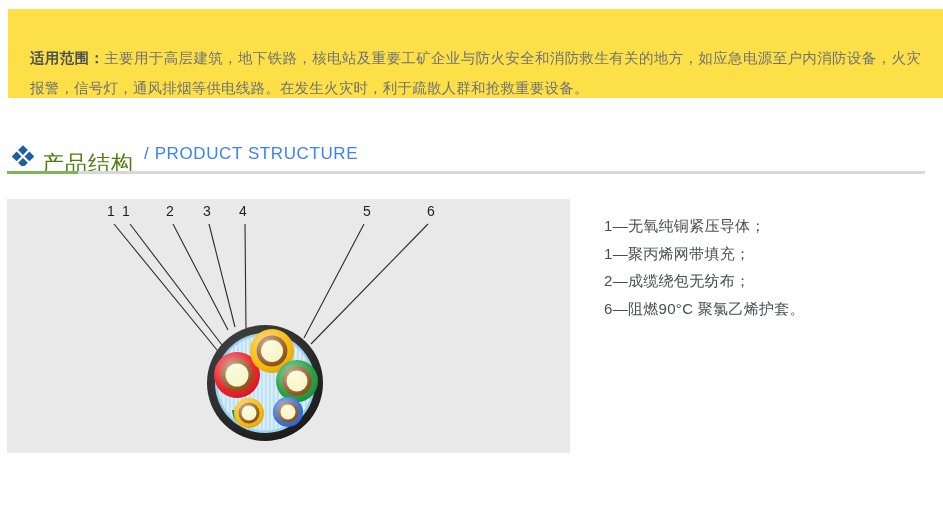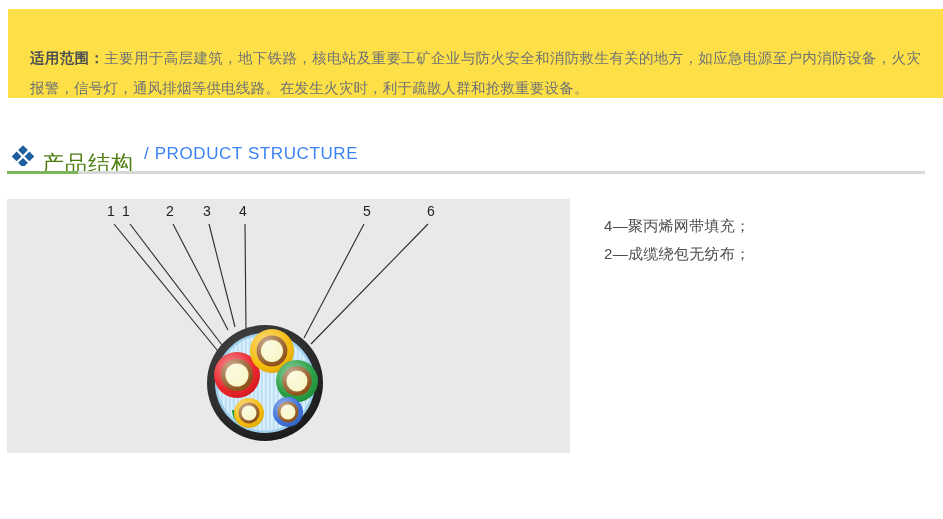--- a/index.html
+++ b/index.html
@@ -200,15 +200,17 @@
         <circle cx="242" cy="214" r="15" fill="url(#coreShade)"></circle>
         <circle cx="281" cy="213" r="15" fill="#3168d6"></circle>
         <circle cx="281" cy="213" r="10.5" fill="#8a4a10"></circle>
         <circle cx="281" cy="213" r="7.5" fill="#f7f5c0"></circle>
         <circle cx="281" cy="213" r="15" fill="url(#coreShade)"></circle>
       </g>
   </svg>
 </div>
 
 <div class="callout-list">
-  <div class="callout-item">4—聚丙烯网带填充；</div>
+  <div class="callout-item">1—无氧纯铜紧压导体；</div>
+  <div class="callout-item">1—聚丙烯网带填充；</div>
   <div class="callout-item">2—成缆绕包无纺布；</div>
+  <div class="callout-item">6—阻燃90°C 聚氯乙烯护套。</div>
 </div>
 
 </body></html>

